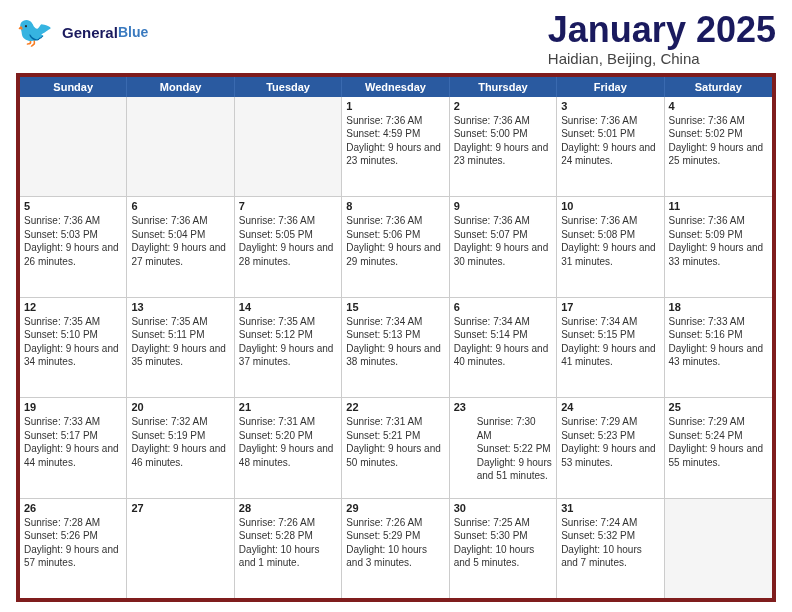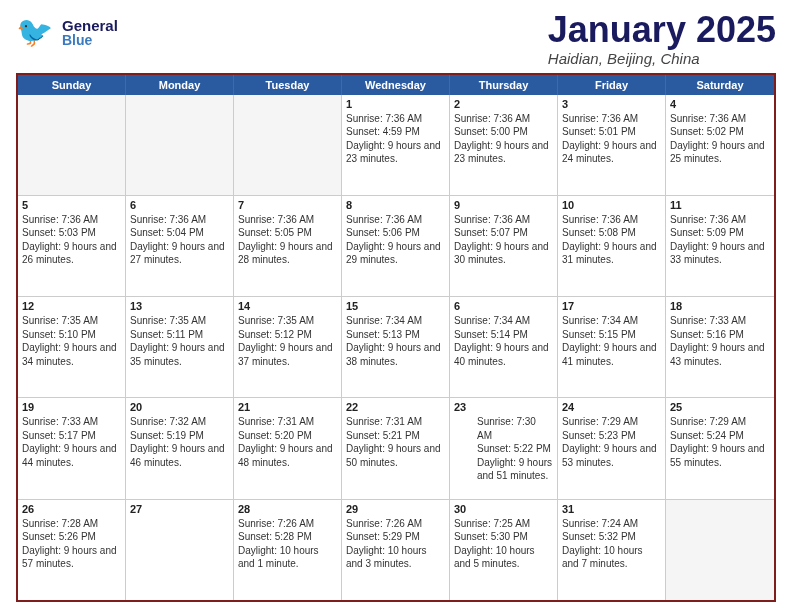--- a/index.html
+++ b/index.html
@@ -29,27 +29,26 @@
     }
     .month-title {
       font-size: 36px;
       font-weight: bold;
       color: #1a1a5e;
       line-height: 1.1;
     }
     .location-title {
       font-size: 15px;
       color: #444;
-      font-style: italic;
     }
     .calendar {
       flex: 1;
       display: flex;
       flex-direction: column;
-      border: 2px solid #7f1d1d;
+      border: 4px solid #7f1d1d;
     }
     .cal-header {
       display: grid;
       grid-template-columns: repeat(7, 1fr);
       background: #2a5aa0;
     }
     .cal-header-cell {
       color: #fff;
       font-size: 11px;
       font-weight: bold;
@@ -95,21 +94,21 @@
     }
 
     
     .logo-svg {
       display: flex;
       align-items: center;
       gap: 2px;
     }
     .logo-word {
       display: flex;
-      flex-direction: column;
+      flex-direction: row;
       line-height: 1;
     }
     .logo-general {
       font-size: 15px;
       font-weight: bold;
       color: #1a1a5e;
     }
     .logo-blue {
       font-size: 14px;
       font-weight: bold;

